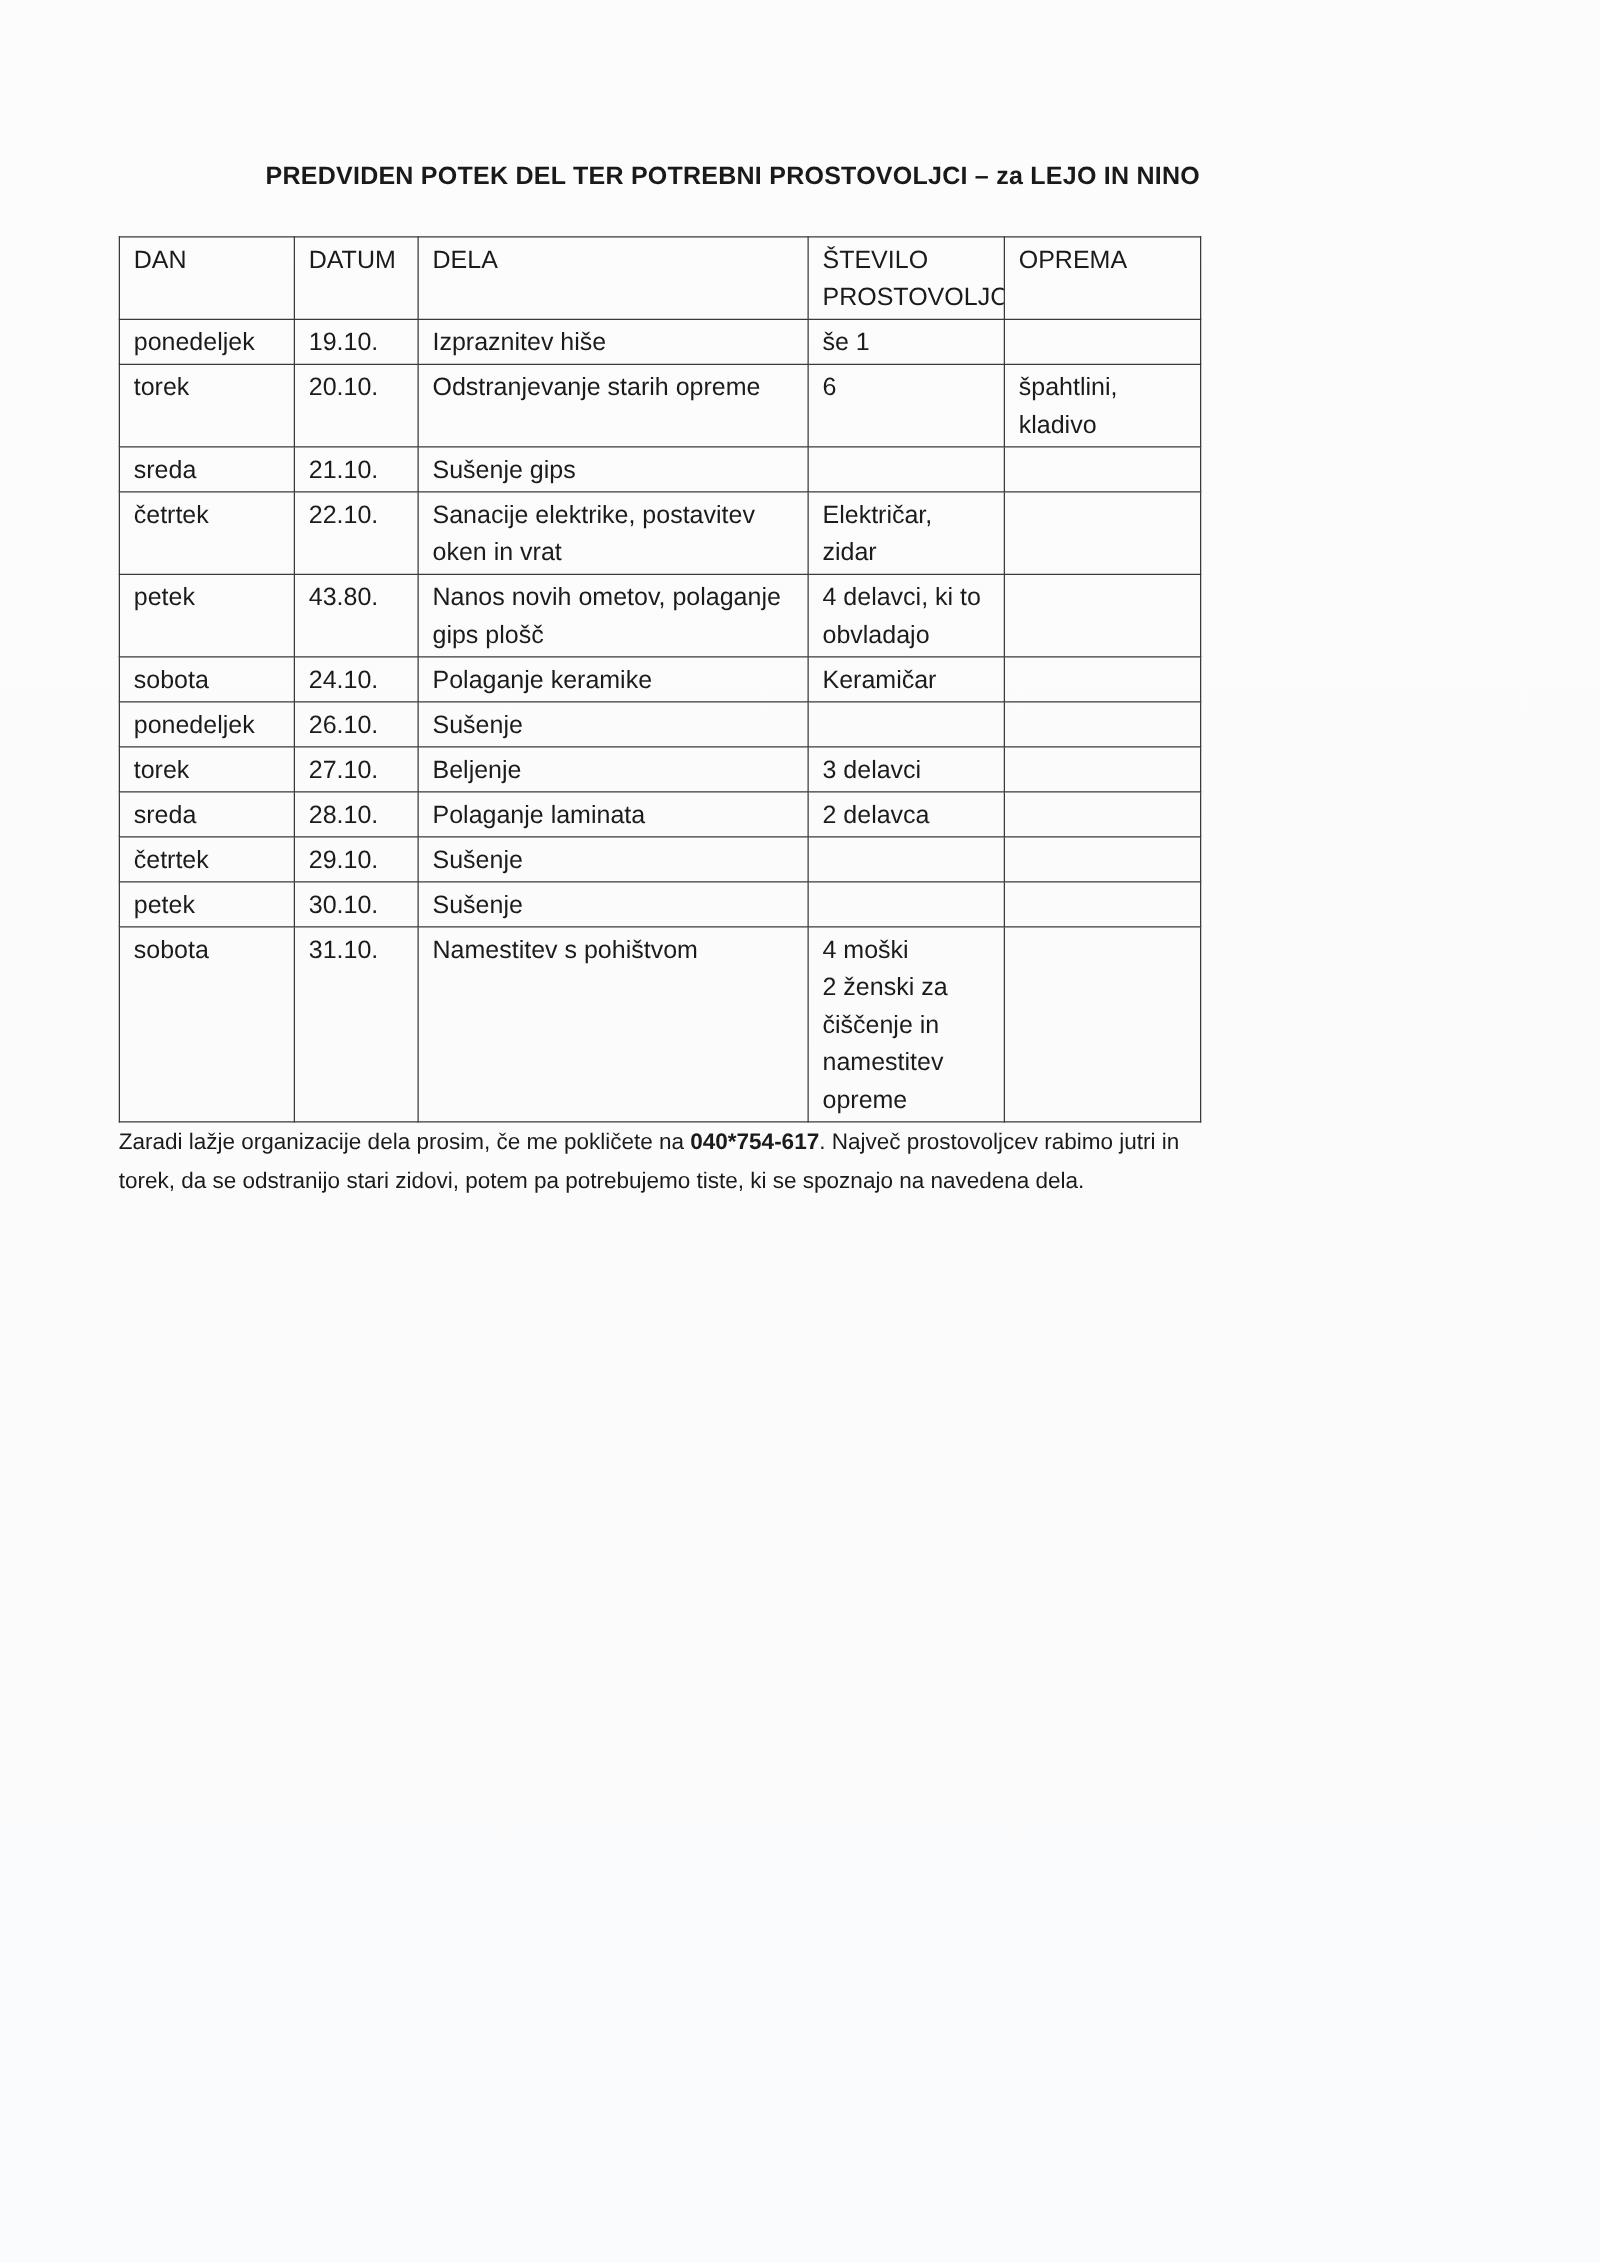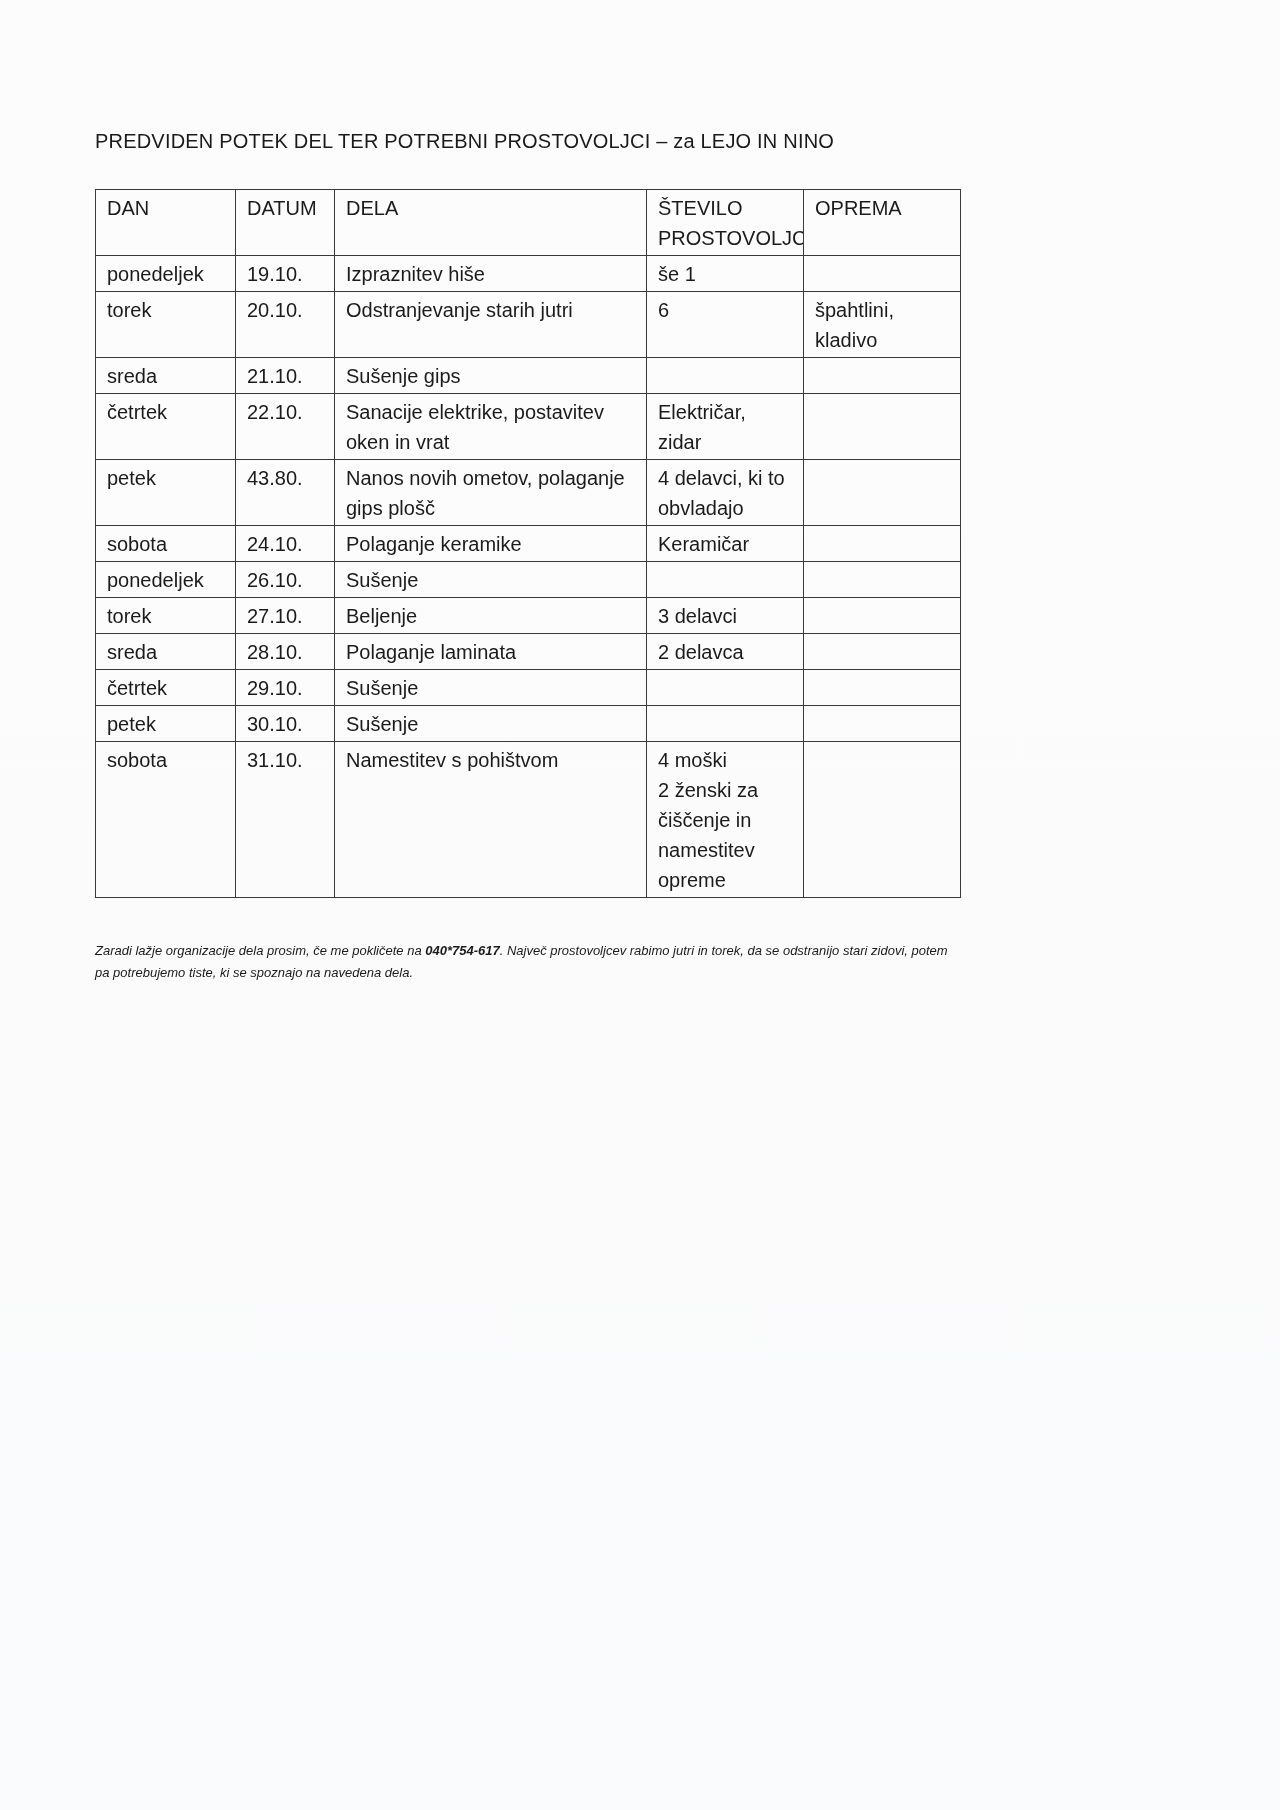--- a/index.html
+++ b/index.html
@@ -19,23 +19,23 @@
       linear-gradient(180deg, #fcfcfd 0%, #fbfbfc 60%, #fafbfc 100%);
   }
   .content {
     position: absolute;
     left: 95px;
     top: 130px;
     width: 865px;
   }
   .doc-title {
     width: 100%;
-    text-align: left;
+    text-align: right;
     font-size: 20px;
-    font-weight: 400;
+    font-weight: 700;
     letter-spacing: 0.2px;
     color: #1a1a1a;
     margin-bottom: 36px;
     white-space: nowrap;
   }
   table.schedule {
     width: 865px;
     border-collapse: collapse;
     table-layout: fixed;
     font-size: 20px;
@@ -60,26 +60,24 @@
   tbody tr:nth-child(5)  { height: 64px; }
   tbody tr:nth-child(6)  { height: 31px; }
   tbody tr:nth-child(7)  { height: 31px; }
   tbody tr:nth-child(8)  { height: 31px; }
   tbody tr:nth-child(9)  { height: 31px; }
   tbody tr:nth-child(10) { height: 31px; }
   tbody tr:nth-child(11) { height: 31px; }
   tbody tr:nth-child(12) { height: 31px; }
   tbody tr:nth-child(13) { height: 152px; }
   .note {
-    margin-top: 42px;
     width: 860px;
-    font-size: 13px;
+    font-size: 18px;
     line-height: 1.72;
     color: #1b1b1b;
-    font-style: italic;
   }
   .note b { font-weight: 700; }
 </style>
 </head>
 <body>
 
 <div class="page">
   <div class="content">
 
     <div class="doc-title">PREDVIDEN POTEK DEL TER POTREBNI PROSTOVOLJCI – za LEJO IN NINO</div>
@@ -106,21 +104,21 @@
         <tr>
           <td>ponedeljek</td>
           <td>19.10.</td>
           <td>Izpraznitev hiše</td>
           <td>še 1</td>
           <td></td>
         </tr>
         <tr>
           <td>torek</td>
           <td>20.10.</td>
-          <td>Odstranjevanje starih jutri</td>
+          <td>Odstranjevanje starih opreme</td>
           <td>6</td>
           <td>špahtlini,
 kladivo</td>
         </tr>
         <tr>
           <td>sreda</td>
           <td>21.10.</td>
           <td>Sušenje gips</td>
           <td></td>
           <td></td>

